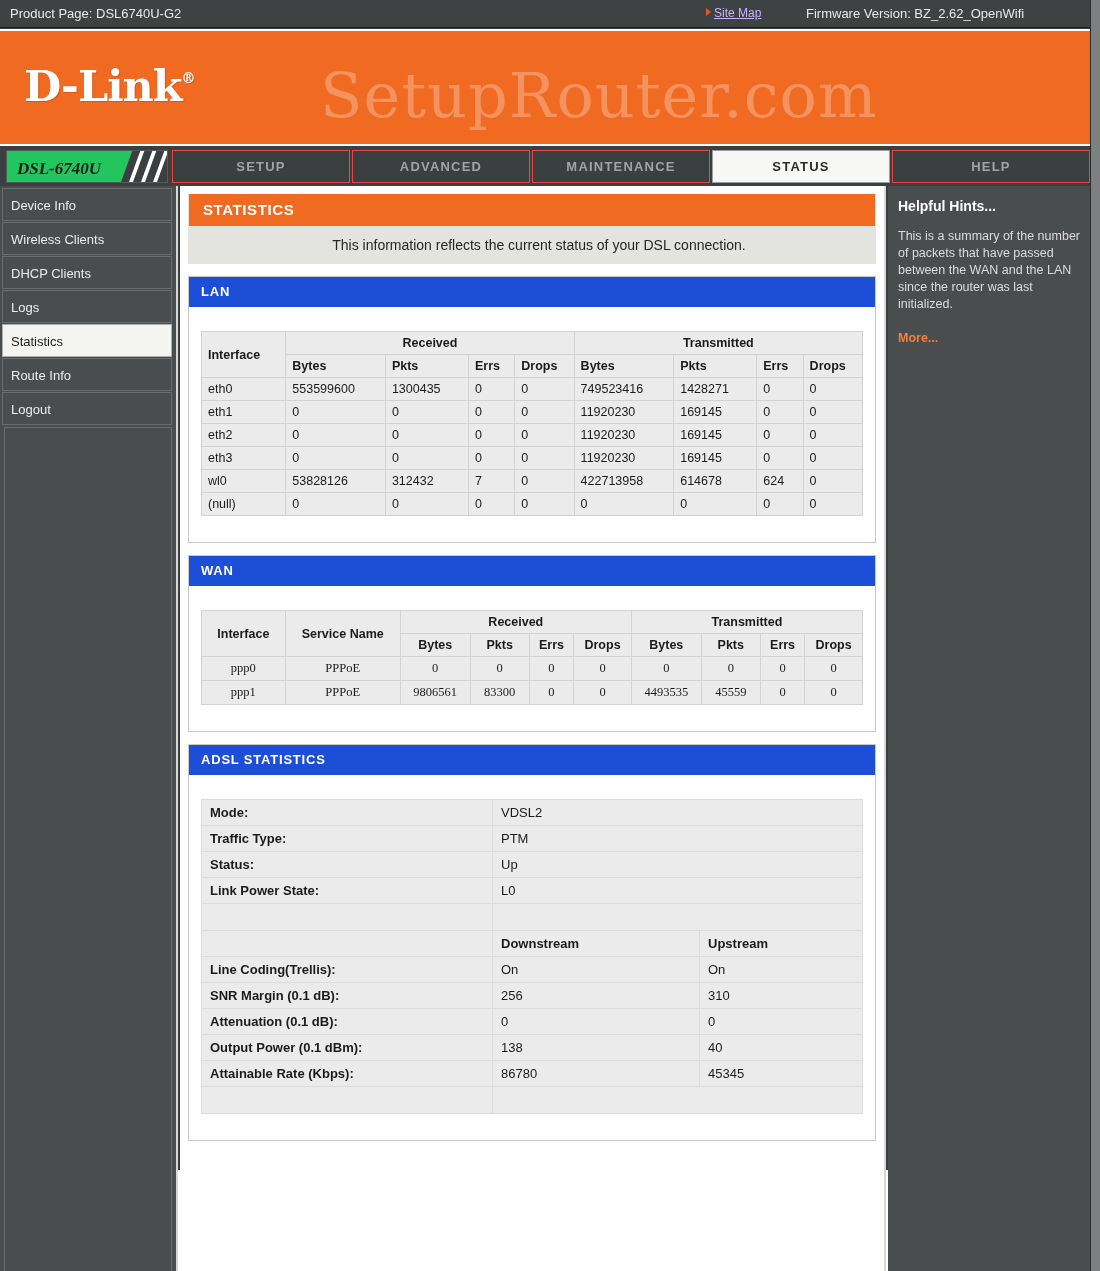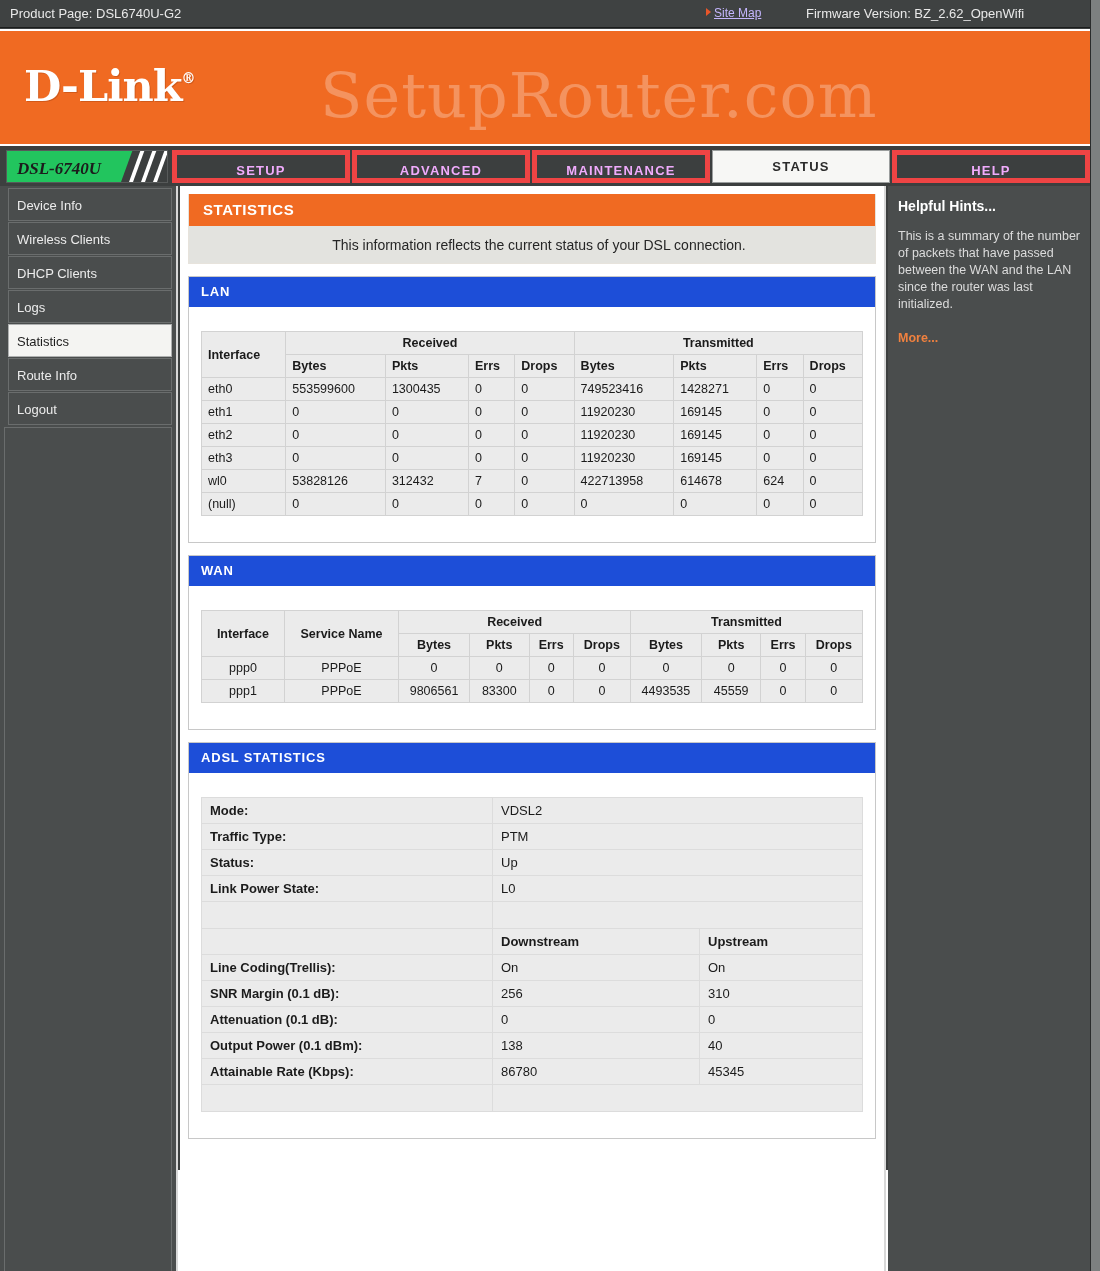--- a/index.html
+++ b/index.html
@@ -154,23 +154,23 @@
     top: 0;
     width: 4px; height: 100%;
     background: #ffffff;
   }
 
   .nav-tab {
     position: absolute;
     top: 0;
     height: 33px;
     background: #3c3f3f;
-    border: 5px solid #ef4444;
-    box-sizing: border-box;
-    color: #f0abfc;
+    border: 1px solid #ef4444;
+    box-sizing: border-box;
+    color: #a3a3a3;
     font-size: 13px;
     font-weight: bold;
     letter-spacing: 1.2px;
     text-align: center;
     line-height: 31px;
     cursor: pointer;
   }
   .nav-tab.active {
     background: #f7f7f5;
     color: #2b2b2b;
@@ -184,21 +184,21 @@
     width: 178px;
     height: 1085px;
     background: #4a4d4d;
     border-right: 2px solid #d8d8d8;
     box-sizing: border-box;
   }
   .side-item {
     position: relative;
     height: 33px;
     line-height: 33px;
-    margin: 0 4px 1px 8px;
+    margin: 0 4px 1px 2px;
     padding-left: 8px;
     background: #4a4d4d;
     border: 1px solid #6a6d6d;
     box-sizing: border-box;
     color: #ececec;
     font-size: 13px;
     cursor: pointer;
   }
   .side-item:first-child { margin-top: 2px; }
   .side-item.active {
@@ -286,21 +286,21 @@
     background: #ebebeb;
     padding: 4px 6px;
     text-align: left;
     font-weight: normal;
     white-space: nowrap;
   }
   table.stat th {
     font-weight: bold;
   }
   table.stat th.ctr { text-align: center; }
-  table.stat td.ctr { text-align: center; }
+  table.stat td.ctr { text-align: center; font-family: Liberation Serif, serif; }
 
   
   table.adsl {
     border-collapse: collapse;
     width: 100%;
     font-size: 13px;
     color: #1b1b1b;
     border-radius: 25px;
   }
   table.adsl td {

